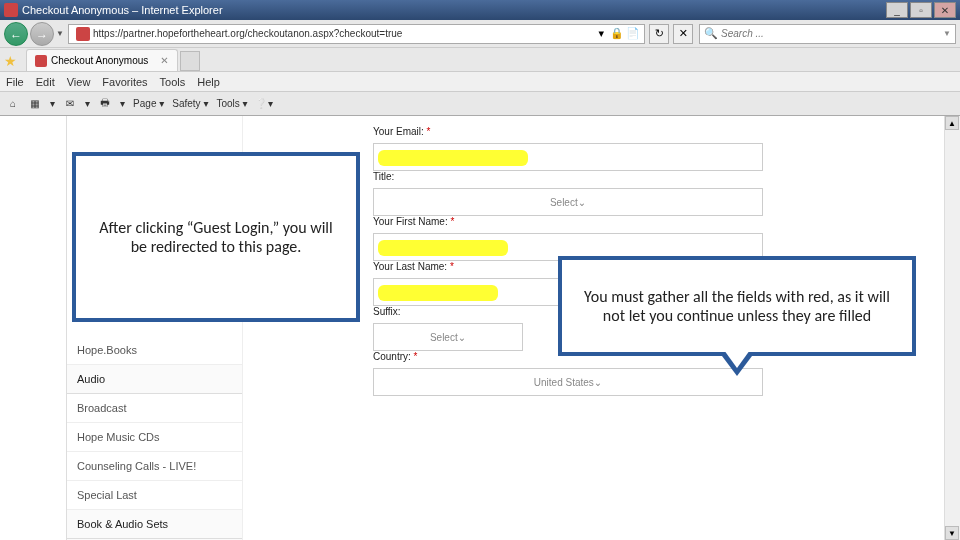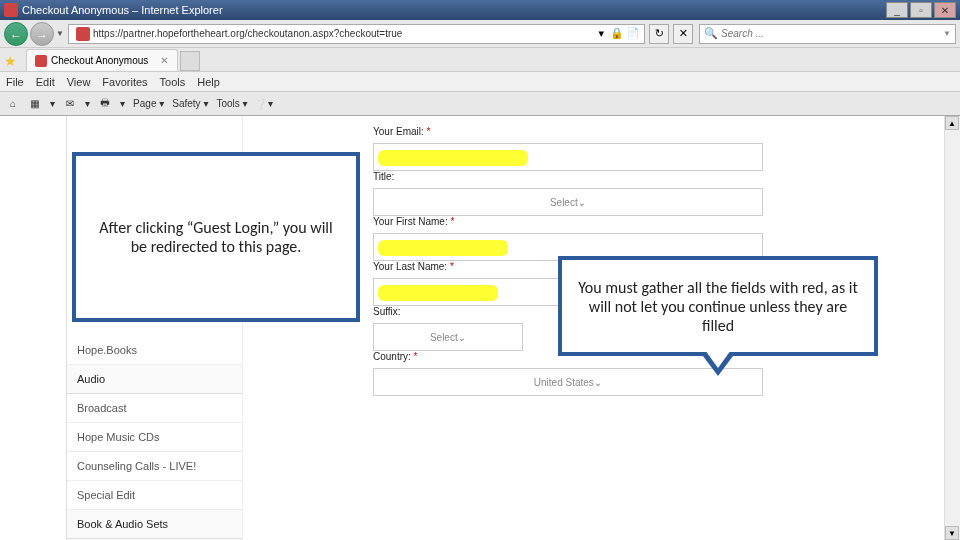--- a/index.html
+++ b/index.html
@@ -54,21 +54,21 @@
   .hl { position: absolute; background: #ffff33; height: 16px; border-radius: 6px; top: 6px; left: 4px; }
   
   .right-gutter { width: 30px; background: #fff; }
   .scrollbar { width: 16px; background: #f0f0f0; border-left: 1px solid #ddd; position: relative; }
   .scroll-arrow { position: absolute; width: 14px; height: 14px; background: #e0e0e0; border: 1px solid #bbb; left: 0; font-size: 8px; display: flex; align-items: center; justify-content: center; }
   .scroll-arrow.up { top: 0; }
   .scroll-arrow.down { bottom: 0; }
   
   .callout { position: absolute; background: #fff; border: 4px solid #2c5a9a; padding: 16px; font-family: Calibri, Arial; font-size: 16px; color: #222; text-align: center; z-index: 10; }
   .callout.c1 { top: 126px; left: 72px; width: 288px; height: 170px; display: flex; align-items: center; justify-content: center; margin-top: 26px; }
-  .callout.c2 { top: 256px; left: 558px; width: 320px; height: 100px; display: flex; align-items: center; justify-content: center; }
+  .callout.c2 { top: 256px; left: 558px; width: 358px; height: 100px; display: flex; align-items: center; justify-content: center; }
   .callout.c2::after { content: ''; position: absolute; bottom: -24px; left: 50%; margin-left: -18px; width: 0; height: 0; border-left: 18px solid transparent; border-right: 18px solid transparent; border-top: 24px solid #2c5a9a; }
   .callout.c2::before { content: ''; position: absolute; bottom: -16px; left: 50%; margin-left: -13px; width: 0; height: 0; border-left: 13px solid transparent; border-right: 13px solid transparent; border-top: 18px solid #fff; z-index: 1; }
 </style>
 </head>
 <body>
 
 <div class="title-bar">
   <div class="favicon"></div>
   <span>Checkout Anonymous – Internet Explorer</span>
   <div class="spacer"></div>
@@ -134,21 +134,21 @@
 
 <div class="content">
   <div class="left-gutter"></div>
   <div class="sidebar">
     <div style="height:220px"></div>
     <div class="side-item">Hope.Books</div>
     <div class="side-group">Audio</div>
     <div class="side-item">Broadcast</div>
     <div class="side-item">Hope Music CDs</div>
     <div class="side-item">Counseling Calls - LIVE!</div>
-    <div class="side-item">Special Edit</div>
+    <div class="side-item">Special Last</div>
     <div class="side-group">Book &amp; Audio Sets</div>
     <div class="side-group">Software</div>
 
   </div>
 
   <div class="main">
 
     <div class="field">
       <div class="field-label"><span>Your Email:</span> <span class="req">*</span></div>
       <div class="field-input">

